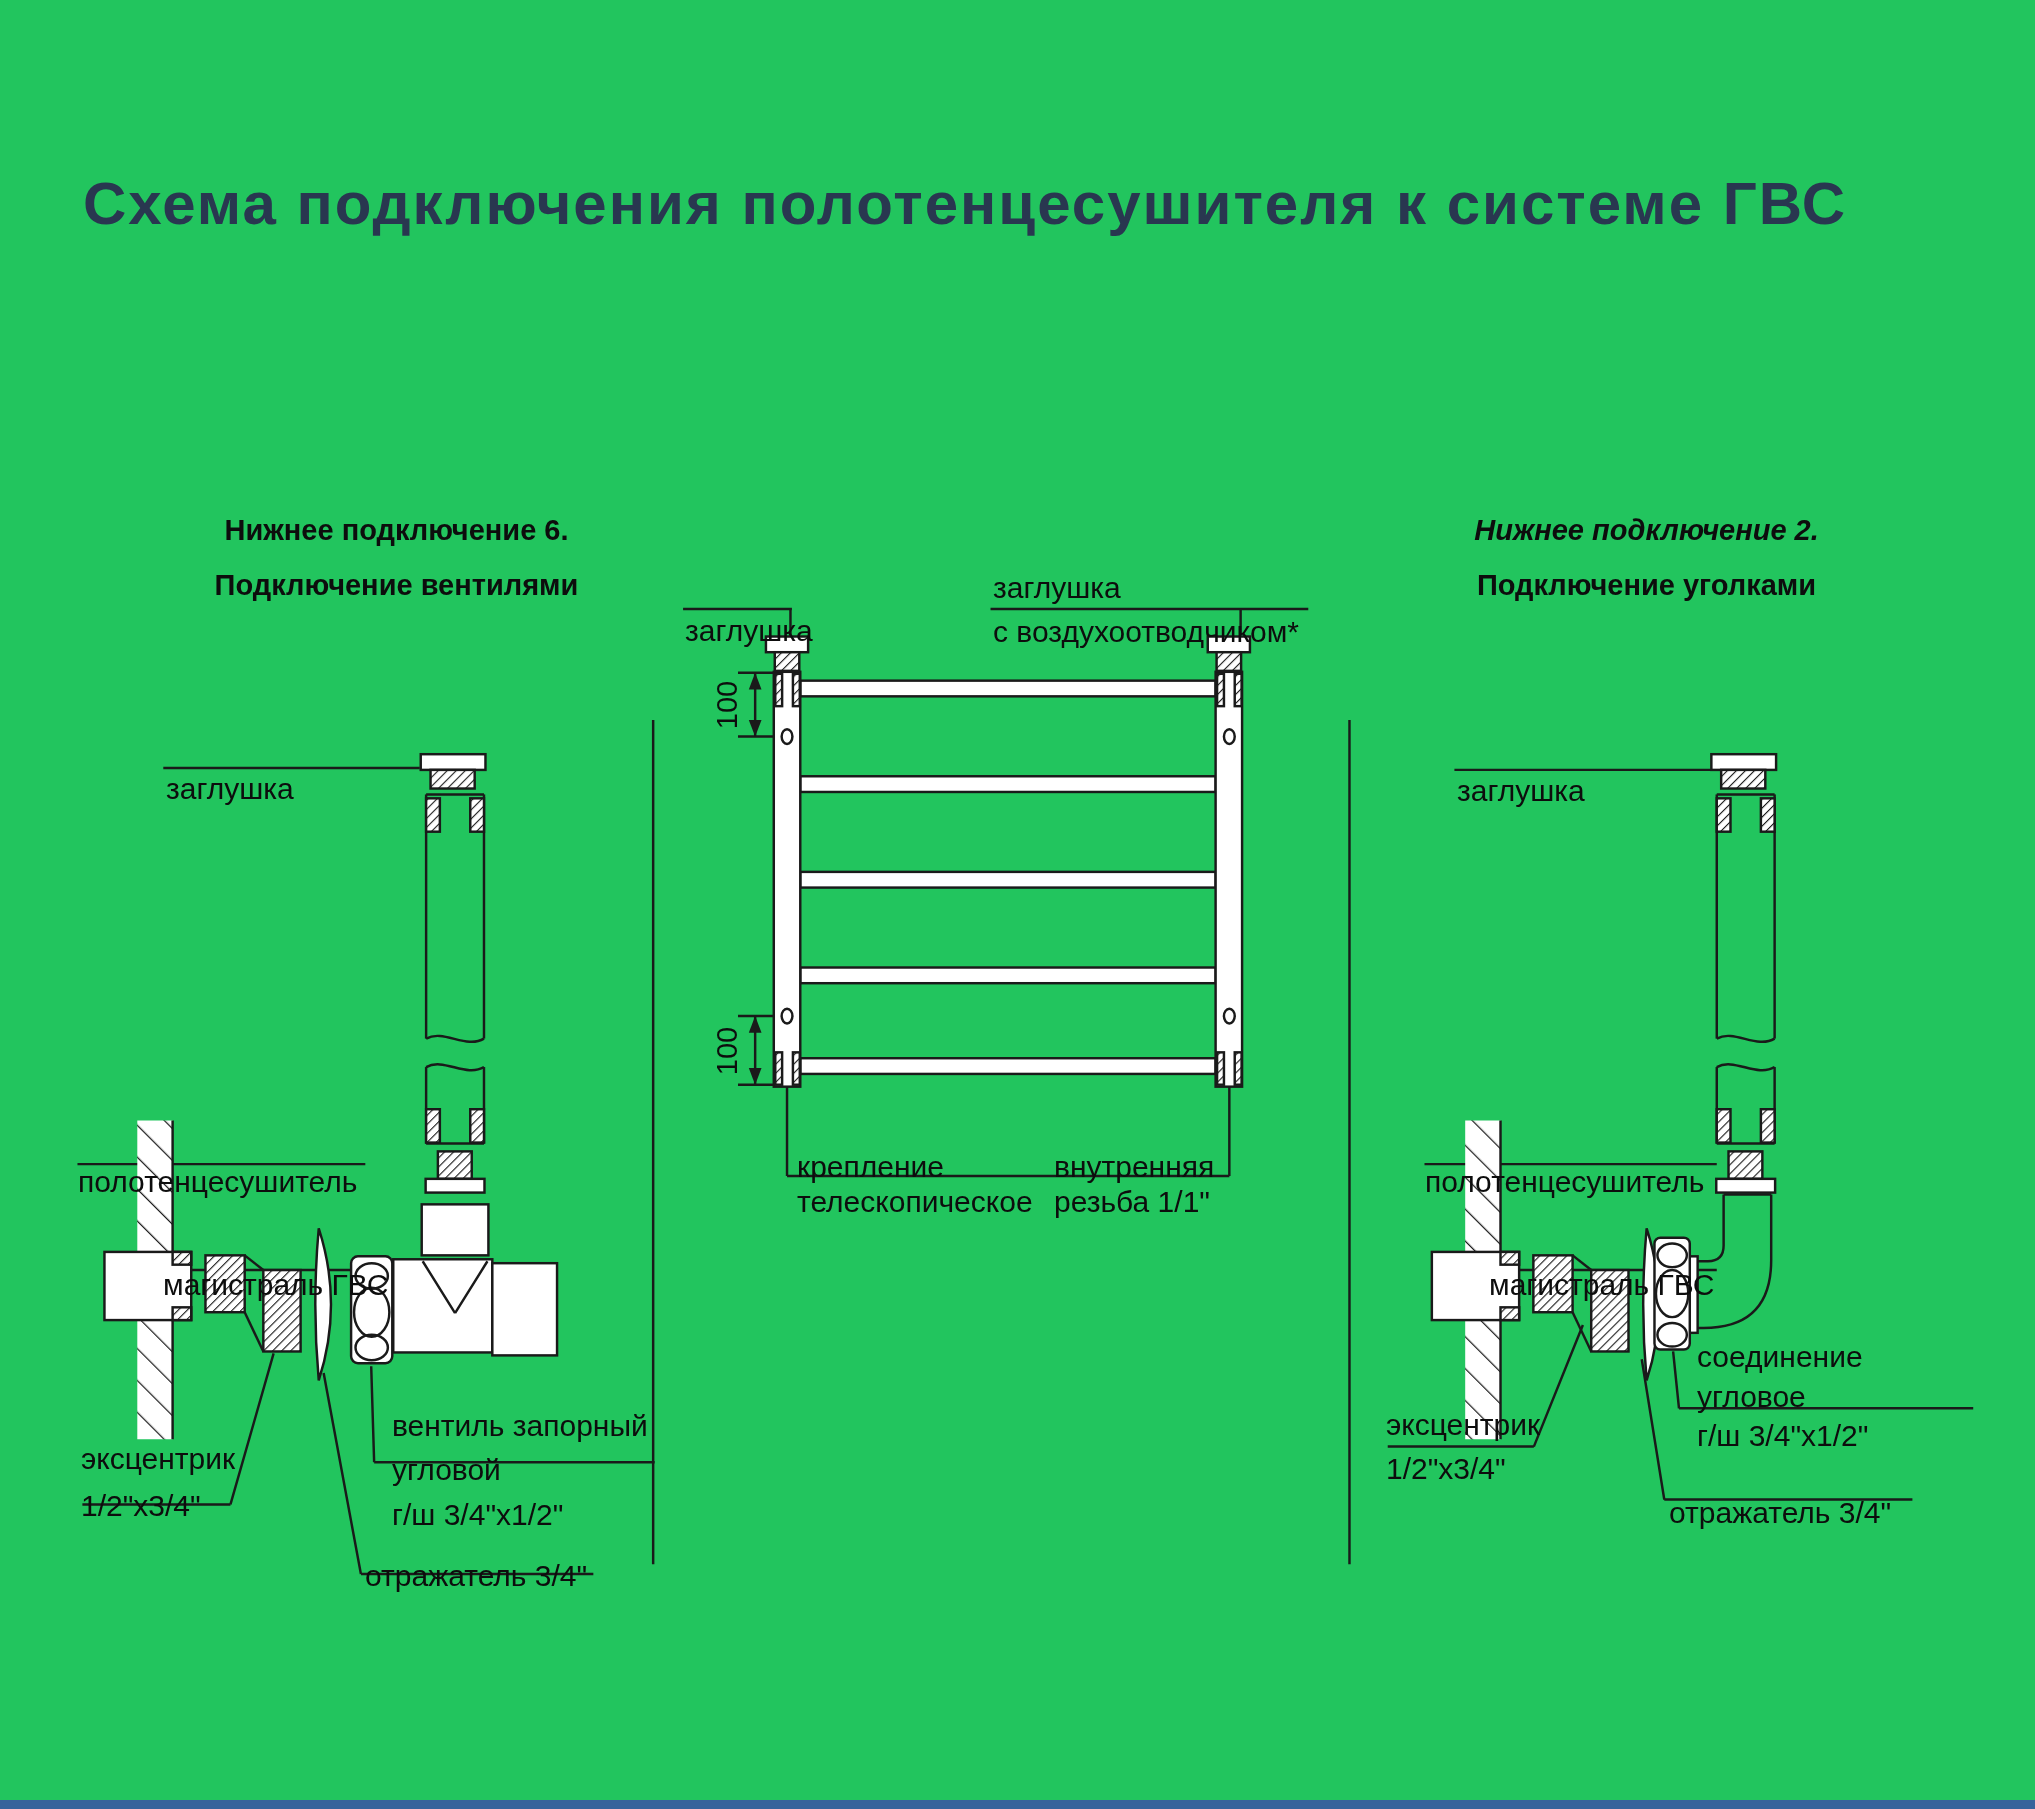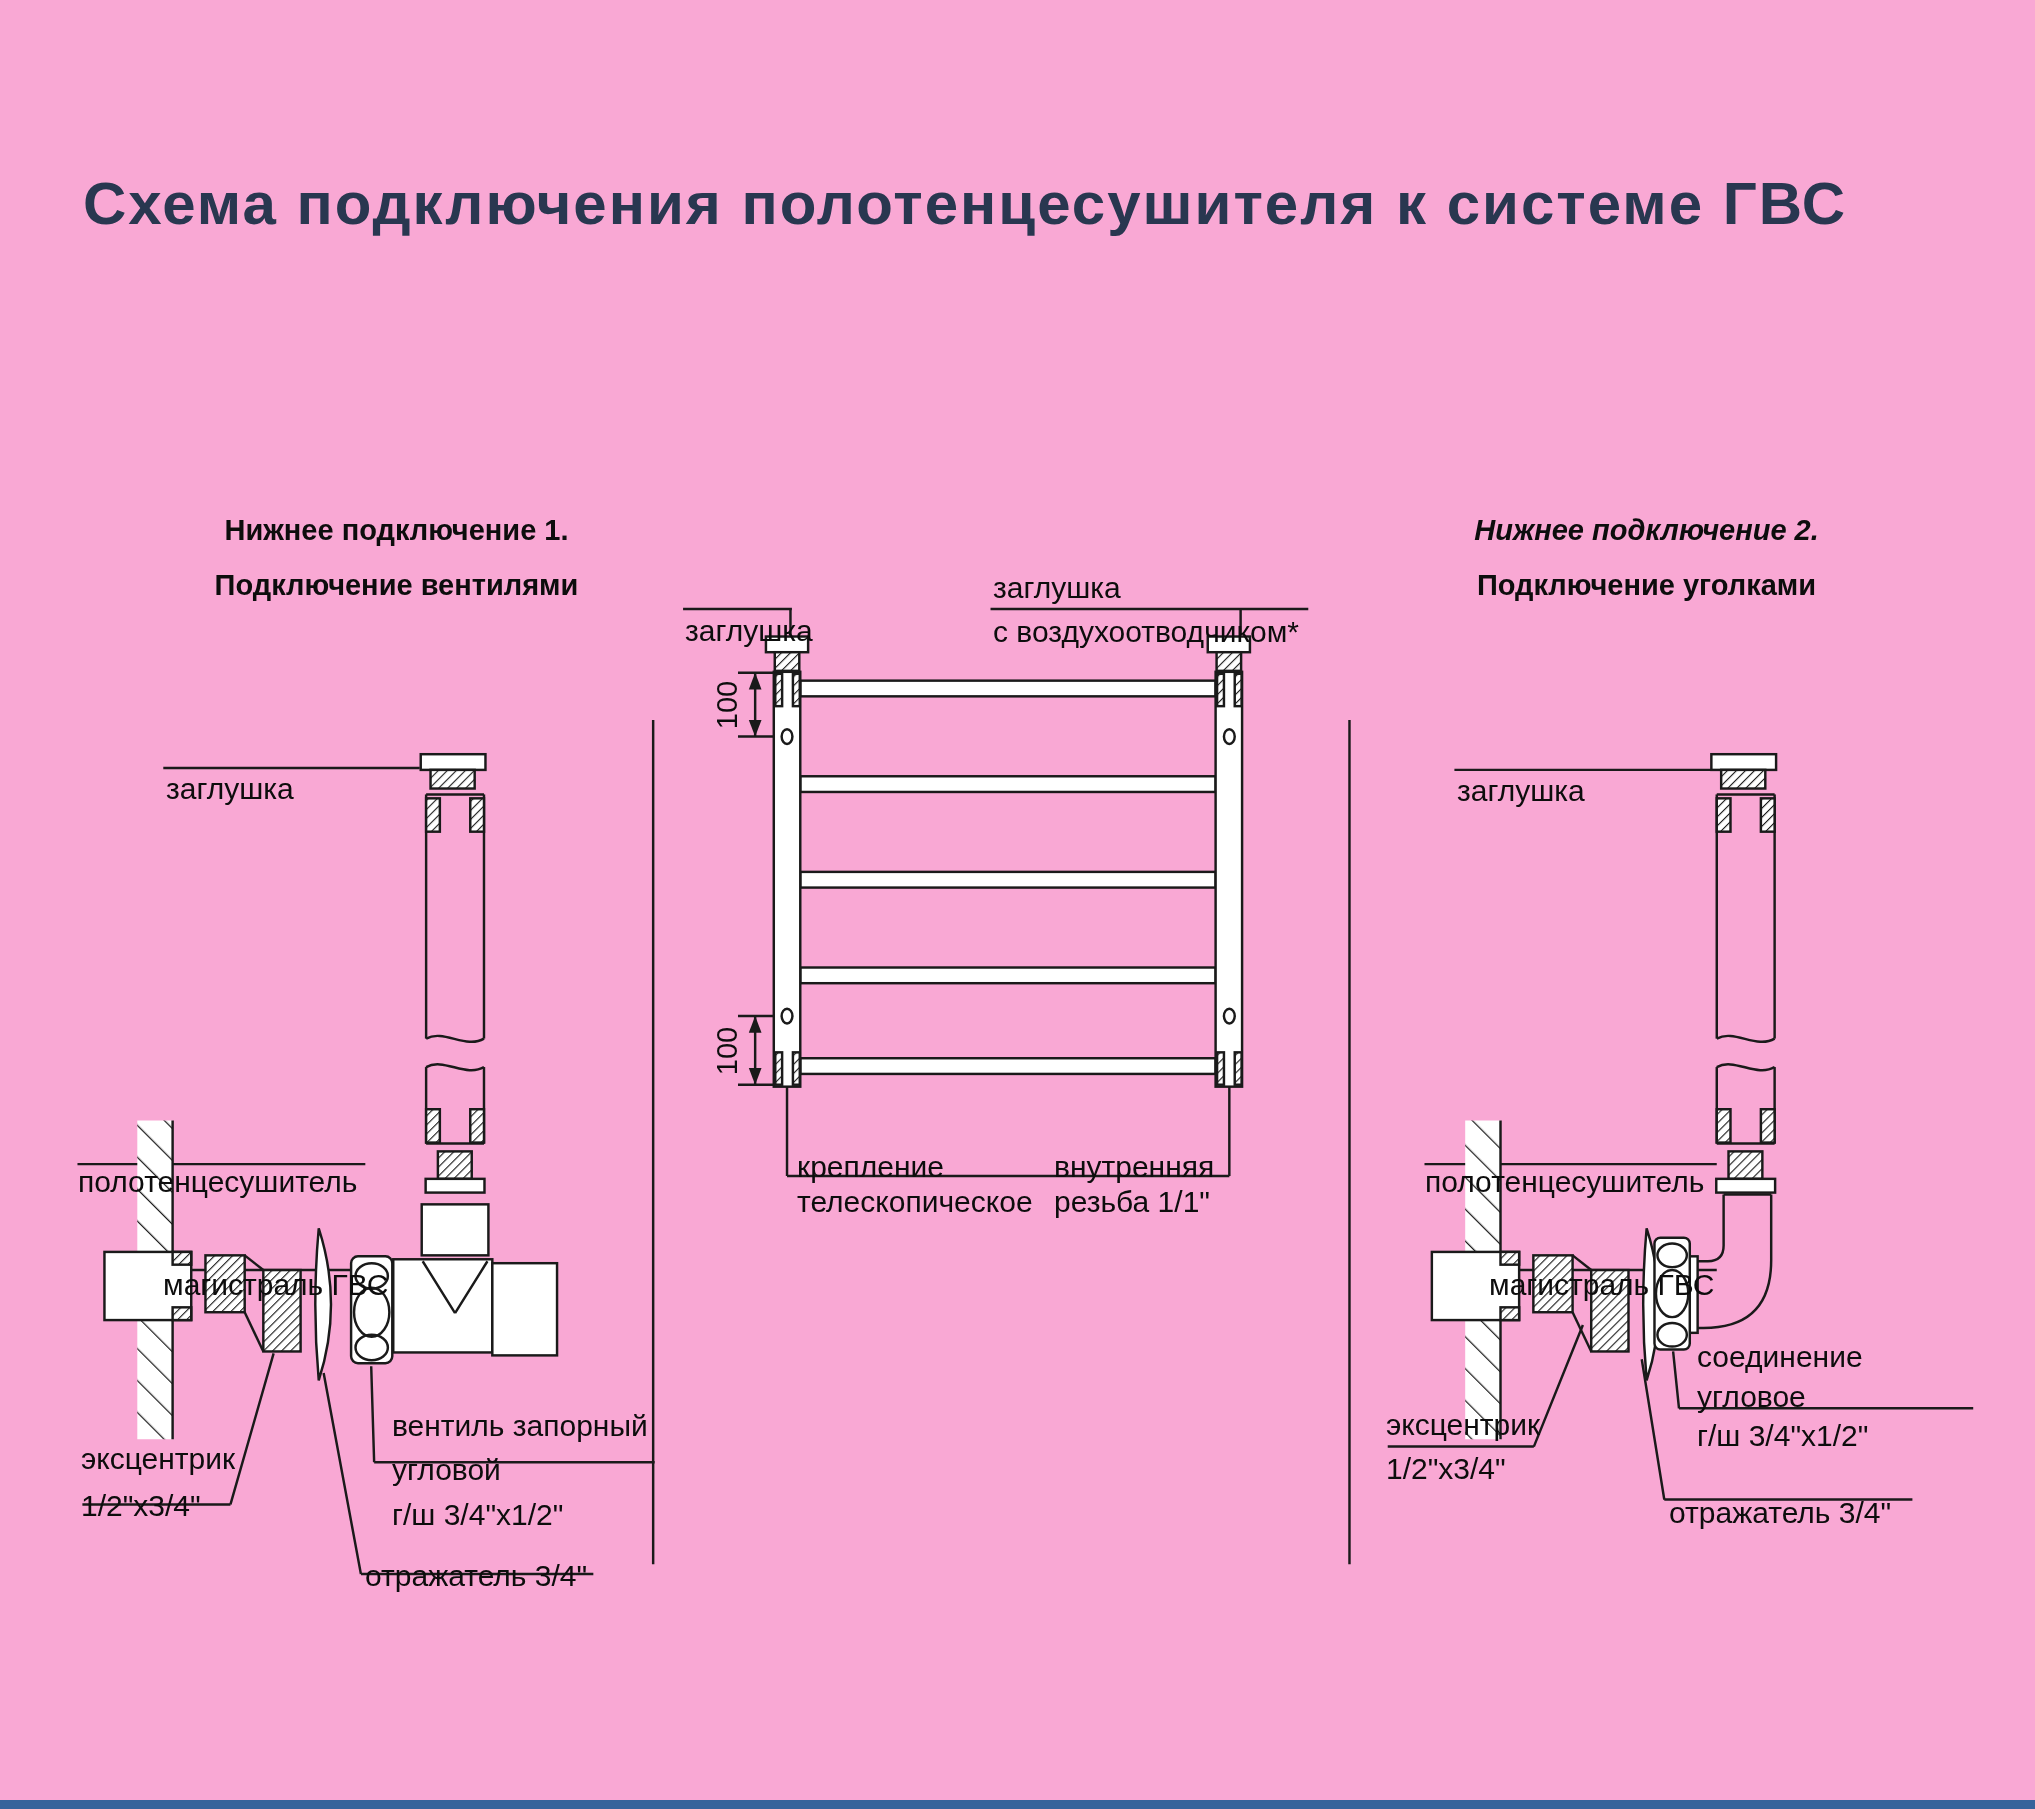--- a/index.html
+++ b/index.html
@@ -1,16 +1,16 @@
 <!DOCTYPE html>
 <html style="font-size:7.8px"><head>
 <meta charset="utf-8">
 <style>
   html,body{margin:0;padding:0;background:#fff;}
-  .stage{position:relative;width:2035px;height:1809px;background:#f9a8d4;overflow:hidden;
+  .stage{position:relative;width:2035px;height:1809px;background:#22c55e;overflow:hidden;
          font-family:"Liberation Sans",sans-serif;color:#111;}
   .abs{position:absolute;}
   .title{font-size:60px;font-weight:bold;letter-spacing:2px;white-space:nowrap;}
   .hdr{font-size:29px;font-weight:bold;width:441px;text-align:center;white-space:nowrap;color:#0d0d0d;}
   .lbl{font-size:30px;line-height:1.32;white-space:pre-line;color:#0d0d0d;margin-top:44px;}
   .dim{font-size:29px;color:#0d0d0d;transform:translate(-50%,-50%) rotate(-90deg);white-space:nowrap;}
   svg{position:absolute;left:0;top:0;}
   .footerbar{position:absolute;left:0;bottom:0;width:100%;height:8.8px;}
 </style>
 </head>
@@ -211,21 +211,21 @@
         <ellipse cx="3410" cy="2560" rx="30" ry="24"></ellipse>
         <ellipse cx="3410" cy="2638" rx="33" ry="48"></ellipse>
         <ellipse cx="3410" cy="2722" rx="30" ry="24"></ellipse>
       </g>
 
     </g>
   </svg>
 
   <div class="abs title" style="left: 83px; top: 169px; color: rgb(41, 55, 80);">Схема подключения полотенцесушителя к системе ГВС</div>
 
-  <div class="abs hdr" style="left:176px;top:514px;">Нижнее подключение 1.</div>
+  <div class="abs hdr" style="left:176px;top:514px;">Нижнее подключение 6.</div>
   <div class="abs hdr" style="left:176px;top:569px;">Подключение вентилями</div>
 
   <div class="abs hdr" style="left:1426px;top:514px;font-style:italic;">Нижнее подключение 2.</div>
   <div class="abs hdr" style="left:1426px;top:569px;">Подключение уголками</div>
 
   <div class="abs lbl" style="left:166px;top:725px;">заглушка</div>
   <div class="abs lbl" style="left:78px;top:1118px;">полотенцесушитель</div>
   <div class="abs lbl" style="left:163px;top:1221px;">магистраль ГВС</div>
   <div class="abs lbl" style="left:392px;top:1360px;line-height:1.48;">вентиль запорный
 угловой

